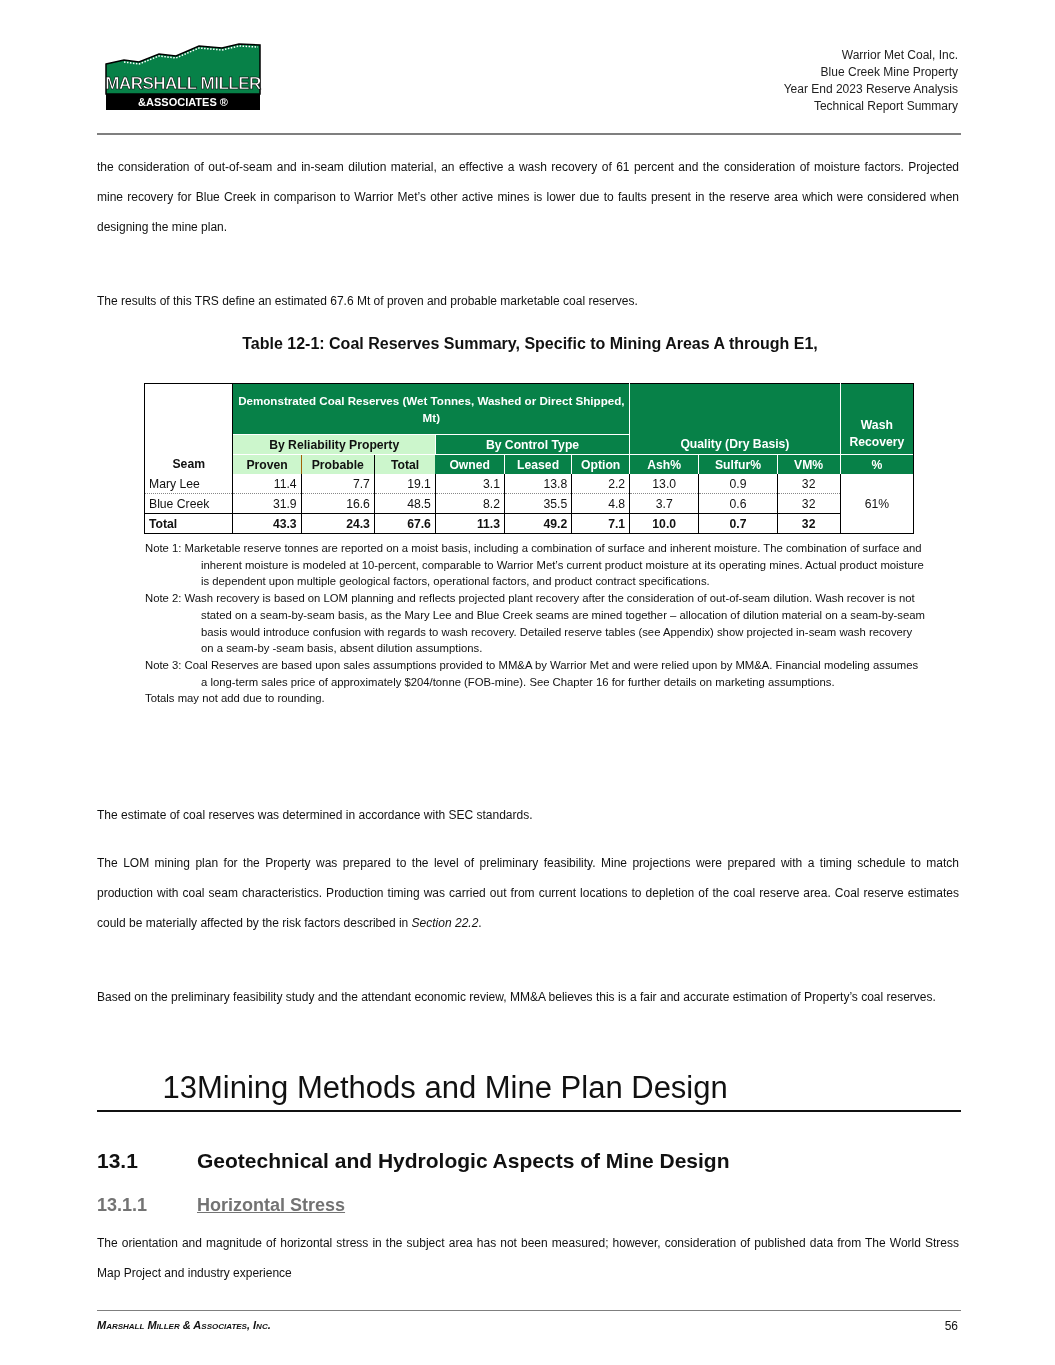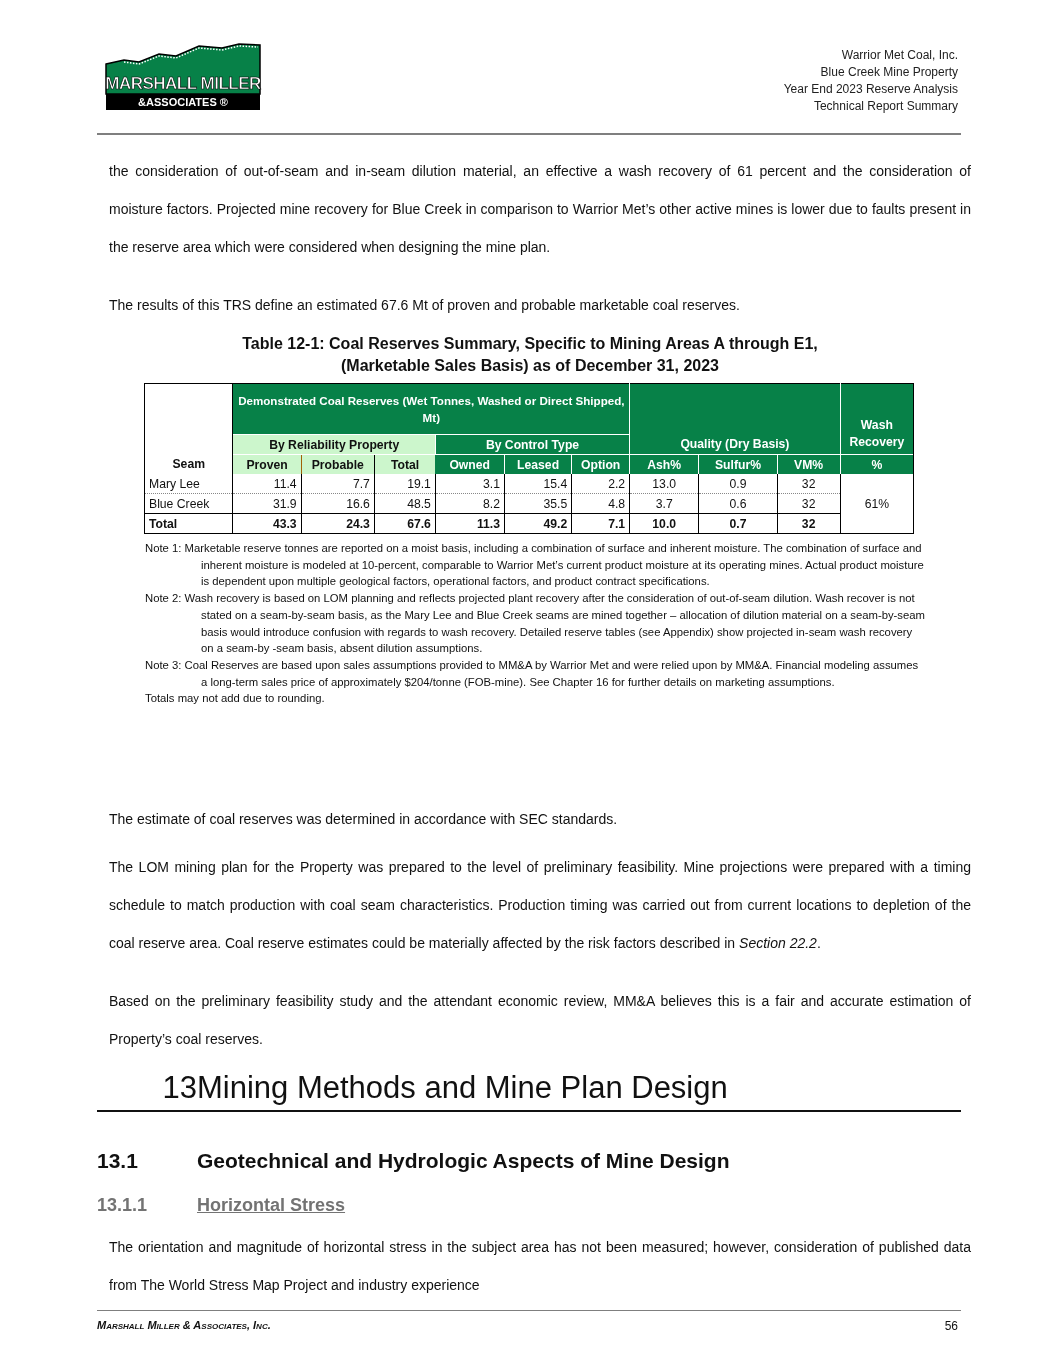--- a/index.html
+++ b/index.html
@@ -7,21 +7,21 @@
          font-family: "Liberation Sans", sans-serif; color: #000; }
   .page { position: absolute; left: 0; top: 0; width: 1055px; height: 1365px; }
 
   
   .logo { position: absolute; left: 104px; top: 42px; width: 158px; height: 72px; }
   .hdr-right { position: absolute; right: 97px; top: 47px; text-align: right;
                font-size: 12px; line-height: 17px; color: #222; }
   .hdr-rule { position: absolute; left: 97px; top: 133px; width: 864px; height: 2px; background: #7f7f7f; }
 
   
-  .para { position: absolute; left: 109px; width: 862px; font-size: 14px; line-height: 38px;
+  .para { position: absolute; left: 97px; width: 862px; font-size: 12px; line-height: 30px;
           text-align: justify; color: #111; }
   .para p { margin: 0; }
 
   .tbl-caption { position: absolute; left: 145px; width: 770px; top: 333px; text-align: center;
                  font-weight: bold; font-size: 16px; line-height: 22px; color: #111; }
 
   
   table.res { position: absolute; left: 144px; top: 383px; width: 770px; border-collapse: collapse;
               font-size: 12.2px; color: #111; }
   table.res td, table.res th { padding: 0 4px; height: 19px; }
@@ -77,21 +77,20 @@
 
   <div class="para" style="top:152px;">
     <p>the consideration of out-of-seam and in-seam dilution material, an effective a wash recovery of 61 percent and the consideration of moisture factors.  Projected mine recovery for Blue Creek in comparison to Warrior Met’s other active mines is lower due to faults present in the reserve area which were considered when designing the mine plan.</p>
   </div>
   <div class="para" style="top:286px;">
     <p>The results of this TRS define an estimated 67.6 Mt of proven and probable marketable coal reserves.</p>
   </div>
 
   <div class="tbl-caption">
     <div>Table 12-1:  Coal Reserves Summary, Specific to Mining Areas A through E1,</div>
-    <div>(Marketable Sales Basis) as of December 31, 2023</div>
   </div>
 
   <table class="res">
     <colgroup>
       <col style="width:87px">
         <col style="width:67px">
         <col style="width:72px">
         <col style="width:60px">
       <col style="width:68px">
         <col style="width:66px">
@@ -124,21 +123,21 @@
       <td class="g-dark bwl" style="border-top:1px solid #fff;">Sulfur%</td>
       <td class="g-dark bwl" style="border-top:1px solid #fff;">VM%</td>
       <td class="g-dark bwl br" style="border-top:1px solid #fff;">%</td>
     </tr>
     <tr class="dotline">
       <td class="bl br">Mary Lee</td>
       <td class="num br">11.4</td>
       <td class="num br">7.7</td>
       <td class="num br">19.1</td>
       <td class="num br">3.1</td>
-      <td class="num br">15.4</td>
+      <td class="num br">13.8</td>
       <td class="num br">2.2</td>
       <td class="ctr br">13.0</td>
       <td class="ctr br">0.9</td>
       <td class="ctr br">32</td>
       <td class="ctr br" rowspan="3" style="border-bottom:1px solid #000;">61%</td>
     </tr>
     <tr>
       <td class="bl br">Blue Creek</td>
       <td class="num br">31.9</td>
       <td class="num br">16.6</td>

